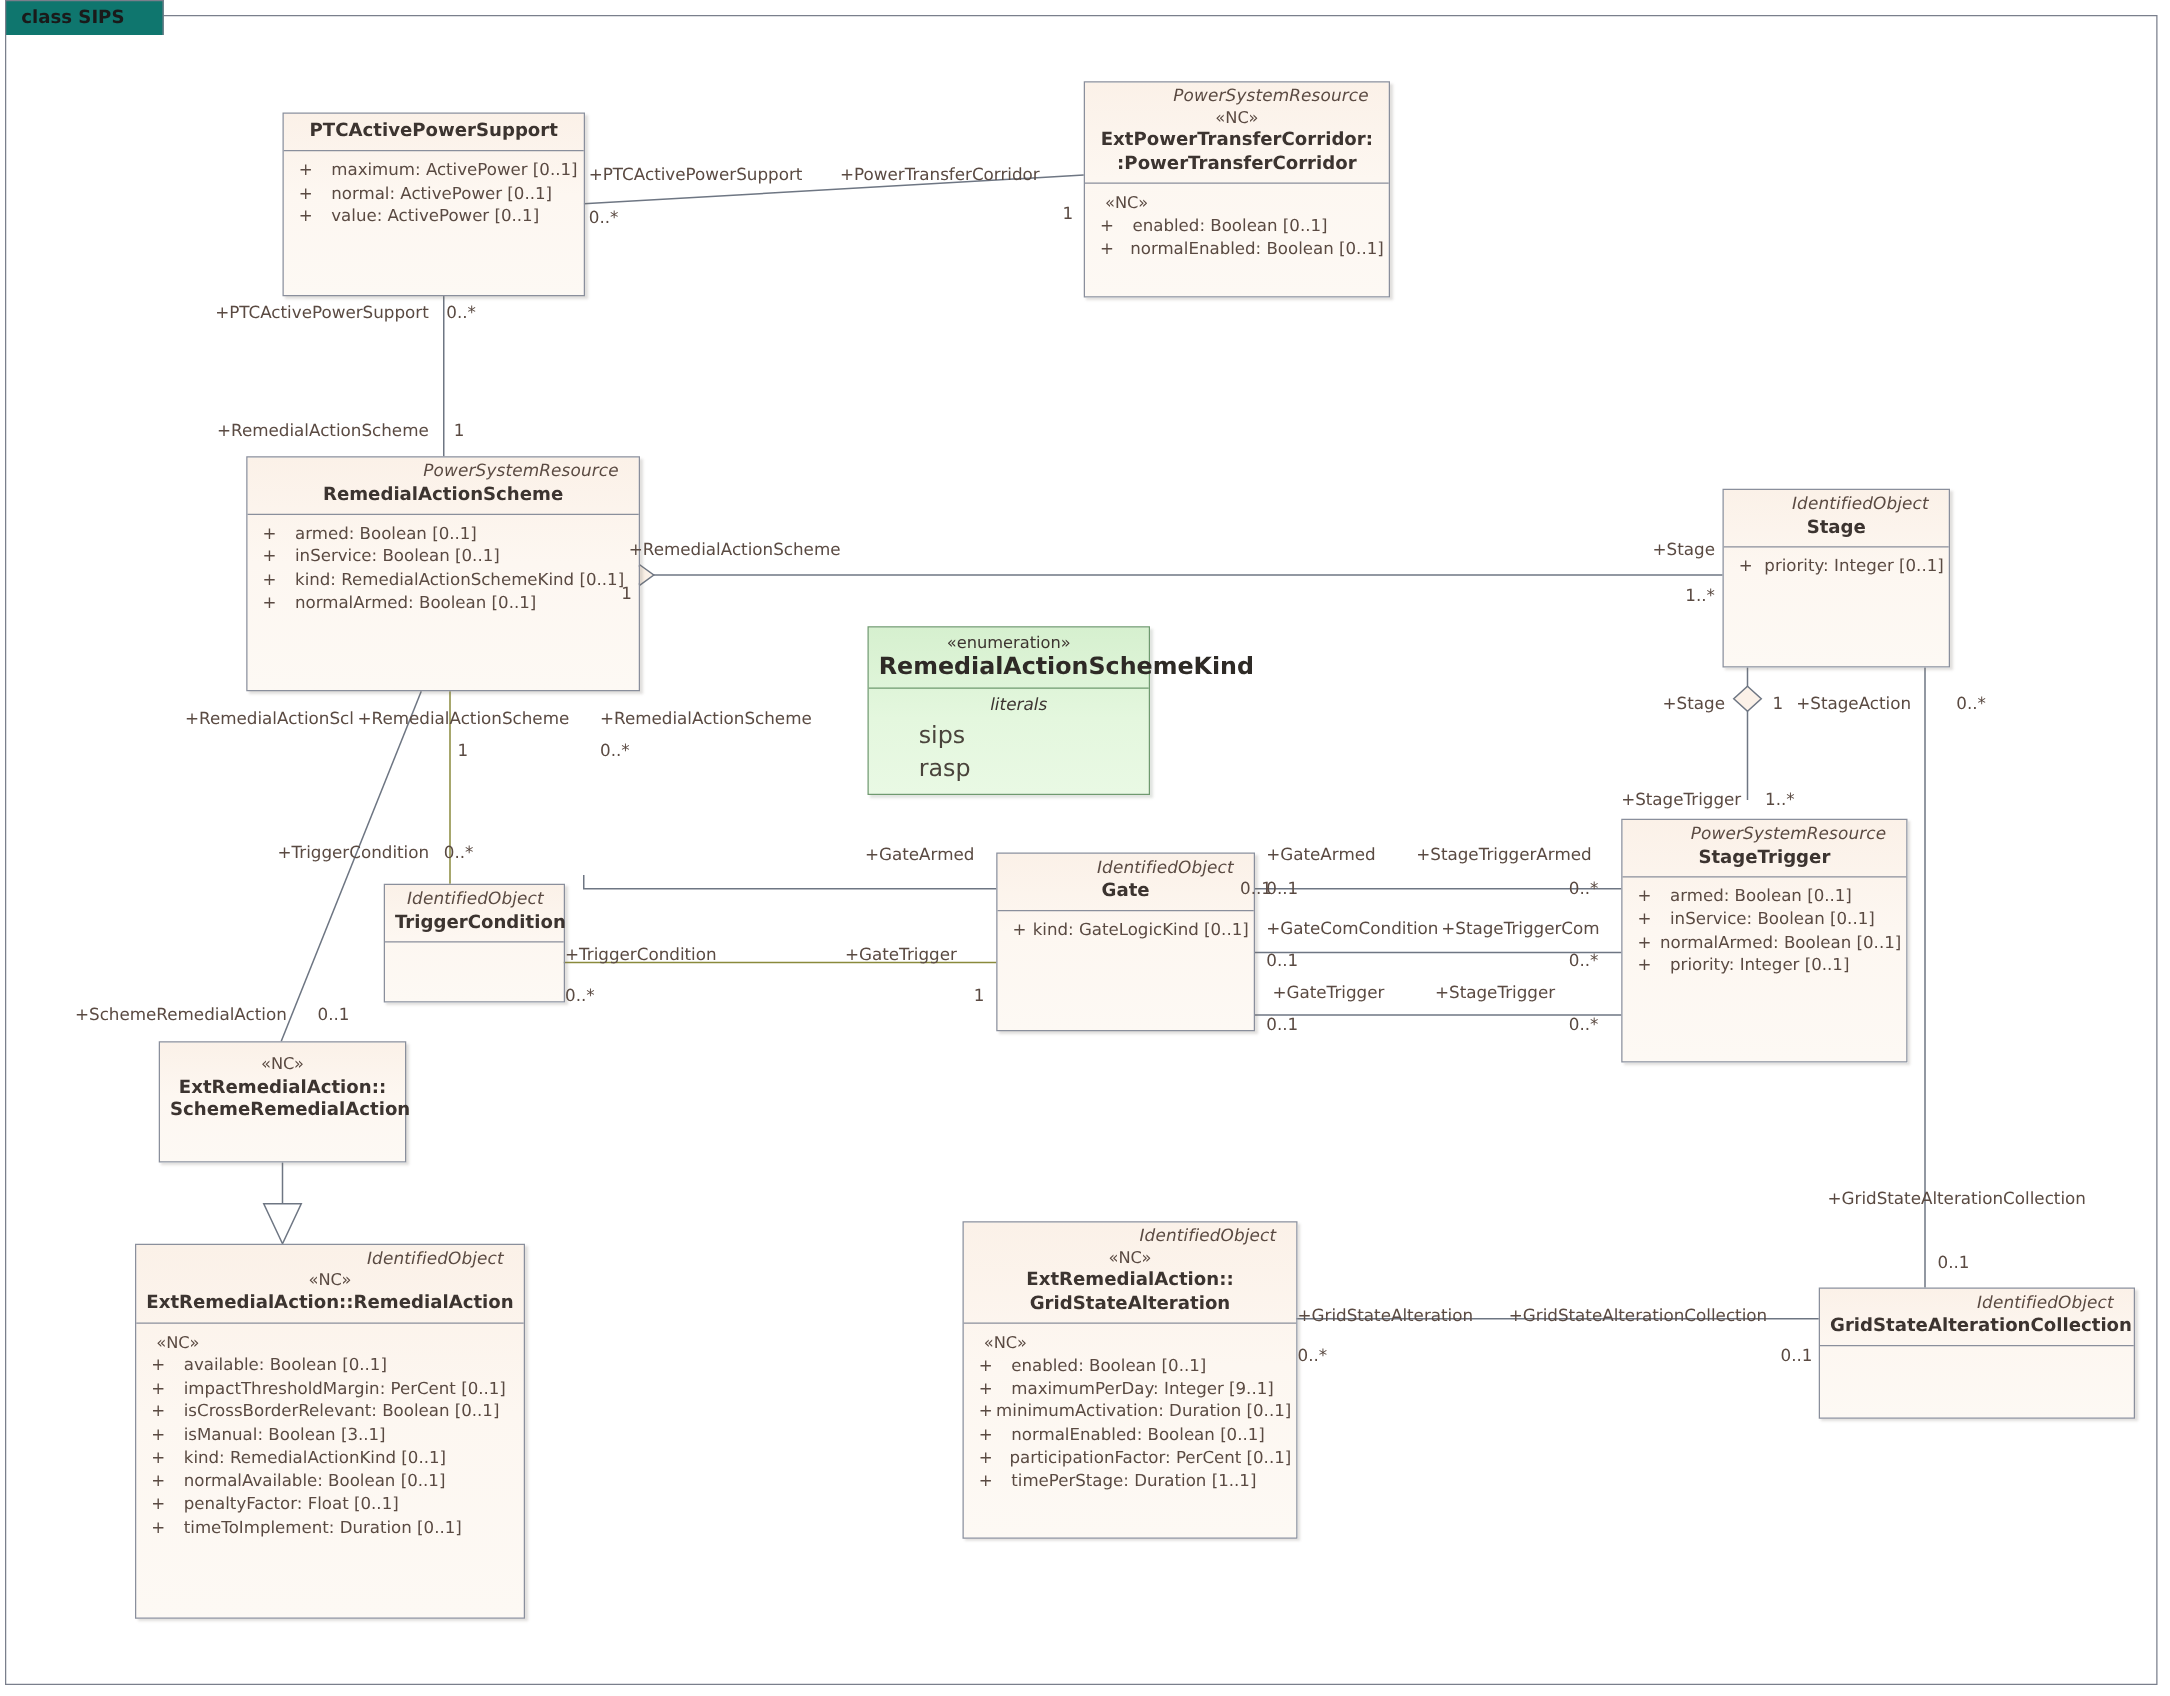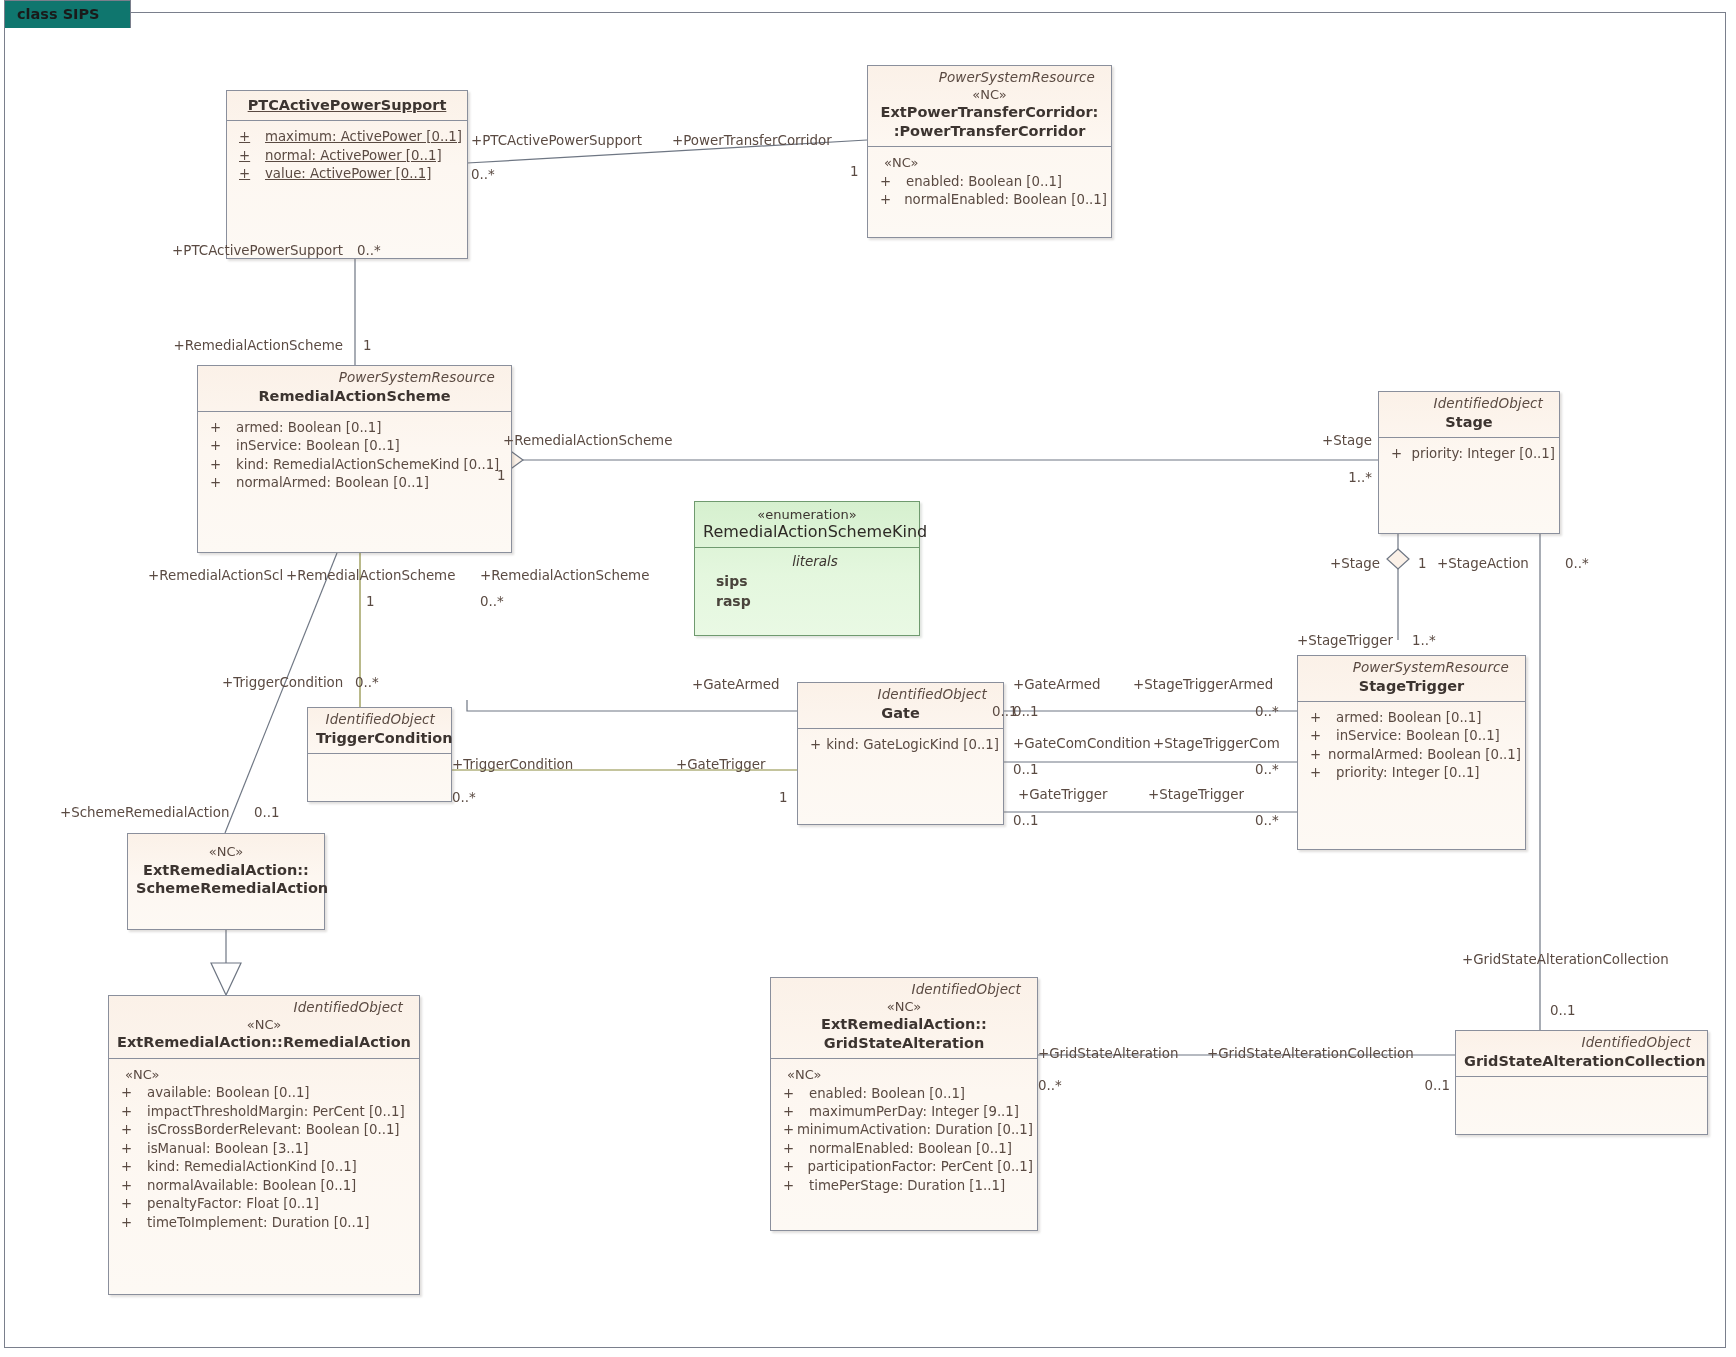--- a/index.html
+++ b/index.html
@@ -56,24 +56,24 @@
   .nc-line{font-size:13px;color:#5a4a42;padding-left:10px;line-height:1.45;}
 
   
   .enum{
     position:absolute;box-sizing:border-box;border:1px solid #6f9a6f;
     background:linear-gradient(to bottom,#d6f0cf 0%,#e4f7de 55%,#e9f9e4 100%);
     box-shadow:2px 2px 2px rgba(120,130,115,.22);
   }
   .enum .hdr{padding:5px 8px 6px 8px;text-align:center;}
   .enum .stereo{font-size:13px;color:#3c3430;}
-  .enum .name{font-size:16px;font-weight:normal;color:#2e2a26;}
+  .enum .name{font-size:19px;font-weight:bold;color:#2e2a26;}
   .enum .sep{border-top:1px solid #6f9a6f;}
   .enum .lit-hdr{font-size:13.5px;font-style:italic;text-align:center;color:#3c3430;padding:5px 0 3px 16px;}
-  .enum .lit{font-size:14px;color:#4a443c;padding-left:21px;line-height:1.42;font-weight:bold;}
+  .enum .lit{font-size:19px;color:#4a443c;padding-left:40px;line-height:1.42;}
 
   
   .lbl{
     position:absolute;font-size:13.4px;color:#5a4a42;white-space:nowrap;
     line-height:1;font-family:"DejaVu Sans","Liberation Sans",sans-serif;
   }
   .lbl.r{transform:translateX(-100%);}
 </style>
 </head>
 <body>
@@ -115,21 +115,21 @@
     <polygon points="1398,549 1409,559 1398,569 1387,559" fill="#fbf1e8" stroke="#6e7683" stroke-width="1.2"></polygon>
 
     <polygon points="226,995 211,963 241,963" fill="#ffffff" stroke="#6e7683" stroke-width="1.2"></polygon>
   </svg>
 
   <div class="frame"></div>
   <div class="frame-tab">
     <div class="frame-tab-inner">class SIPS</div>
   </div>
 
-  <div class="cls" style="left:226px;top:90px;width:242px;height:169px;text-decoration:underline;">
+  <div class="cls" style="left:226px;top:90px;width:242px;height:147px;">
     <div class="hdr">
       <div class="name">PTCActivePowerSupport</div>
     </div>
     <div class="sep"></div>
     <div class="body">
       <div class="attr">
         <span class="vis">+</span>
         <span class="txt">maximum: ActivePower [0..1]</span>
       </div>
       <div class="attr">

